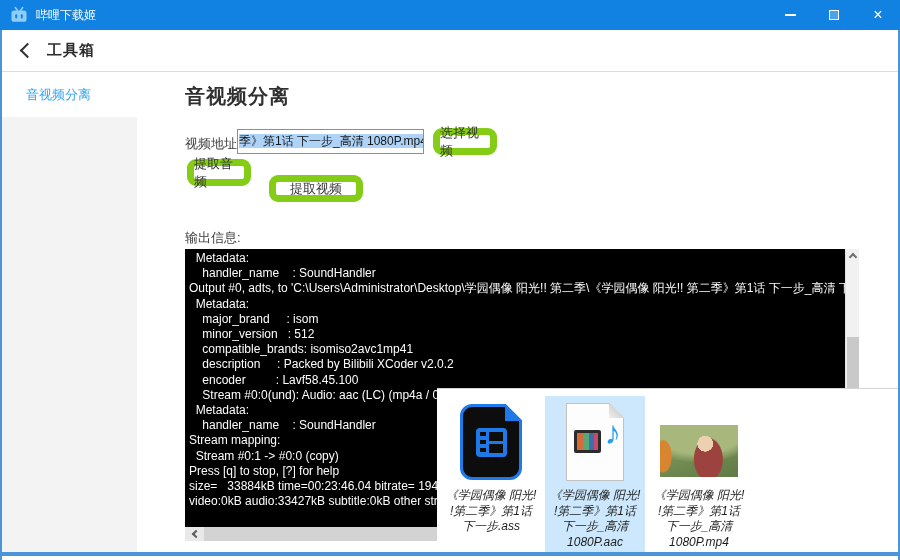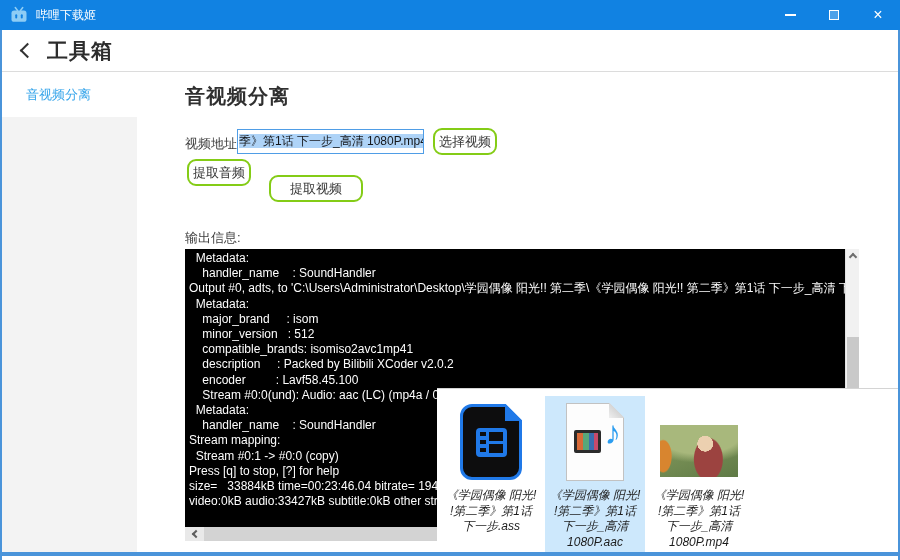--- a/index.html
+++ b/index.html
@@ -16,38 +16,38 @@
   .glyph-max { width:10px; height:10px; border:1px solid #ffffff; background:rgba(255,255,255,.25); }
   .glyph-close { color:#ffffff; font-size:16px; line-height:16px; }
 
   .win-border-left  { position:absolute; left:0; top:30px; width:2px;  height:530px; background:#4a94da; z-index:15; }
   .win-border-right { position:absolute; right:0; top:30px; width:2px; height:530px; background:#4a94da; z-index:15; }
   .win-border-bottom{ position:absolute; left:0; top:552px; width:900px; height:4px; background:#4a94da; z-index:15; }
 
   
   .header { position:absolute; left:2px; top:30px; width:896px; height:41px; background:#fff; display:flex; align-items:center; }
   .back-chevron { width:11px; height:11px; border-left:2px solid #333; border-bottom:2px solid #333; transform:rotate(45deg); margin:0 14px 0 20px; }
-  .header-title { font-size:21px; font-weight:600; color:#2c2c2c; letter-spacing:1px; }
+  .header-title { font-size:15px; font-weight:600; color:#2c2c2c; letter-spacing:1px; }
   .header-sep { position:absolute; left:0; top:71px; width:900px; height:1px; background:#dcdcdc; }
 
   
   .sidebar { position:absolute; left:2px; top:72px; width:135px; height:480px; background:#f3f3f3; }
   .side-item { height:45px; line-height:45px; padding-left:24px; font-size:13px; color:#3c3c3c; cursor:default; }
   .side-item.active { background:#ffffff; color:#35a4ea; }
 
   
   .main-title { position:absolute; left:185px; top:83px; font-size:20px; font-weight:600; color:#303030; letter-spacing:1px; }
   .field-label { position:absolute; font-size:13px; color:#3c3c3c; }
   .lbl-addr { left:185px; top:135px; }
   .lbl-out  { left:185px; top:229px; }
 
   .path-input { position:absolute; left:237px; top:129px; width:187px; height:25px; border:1px solid #4f9de6; background:#fff; font-size:12px; line-height:23px; padding:0 1px; white-space:nowrap; overflow:hidden; }
   .sel-text { background:#aed3f7; color:#15171a; }
 
-  .btn { position:absolute; height:27px; background:#ffffff; border:2px solid #84cc16; border-radius:9px; font-size:13px; color:#333; display:flex; align-items:center; justify-content:center; cursor:default; }
+  .btn { position:absolute; height:27px; background:#ffffff; border:7px solid #84cc16; border-radius:9px; font-size:13px; color:#333; display:flex; align-items:center; justify-content:center; cursor:default; }
   .btn-choose { left:433px; top:128px; width:64px; }
   .btn-audio  { left:187px; top:159px; width:64px; }
   .btn-video  { left:269px; top:175px; width:94px; }
 
   
   .console { position:absolute; left:185px; top:249px; width:660px; height:278px; background:#000; overflow:hidden; }
   .console pre { font-family:"Liberation Sans", sans-serif; font-size:12px; line-height:15.2px; color:#fdfdfd; white-space:pre; padding:2px 0 0 4px; }
 
   .vscroll { position:absolute; left:845px; top:249px; width:14px; height:278px; background:#f1f1f1; border-left:1px solid #e2e2e2; }
   .vs-up { position:absolute; top:5px; left:4px; width:6px; height:6px; border-top:2px solid #6e6e6e; border-right:2px solid #6e6e6e; transform:rotate(-45deg); }

